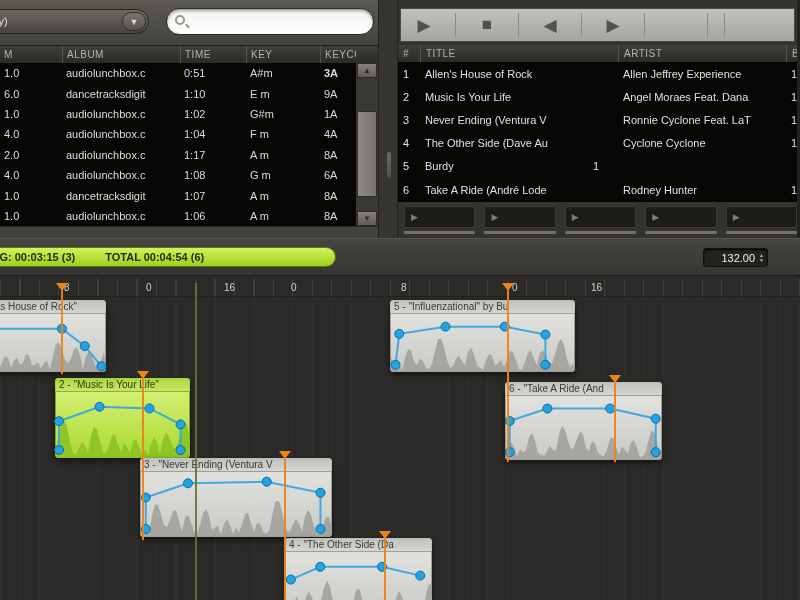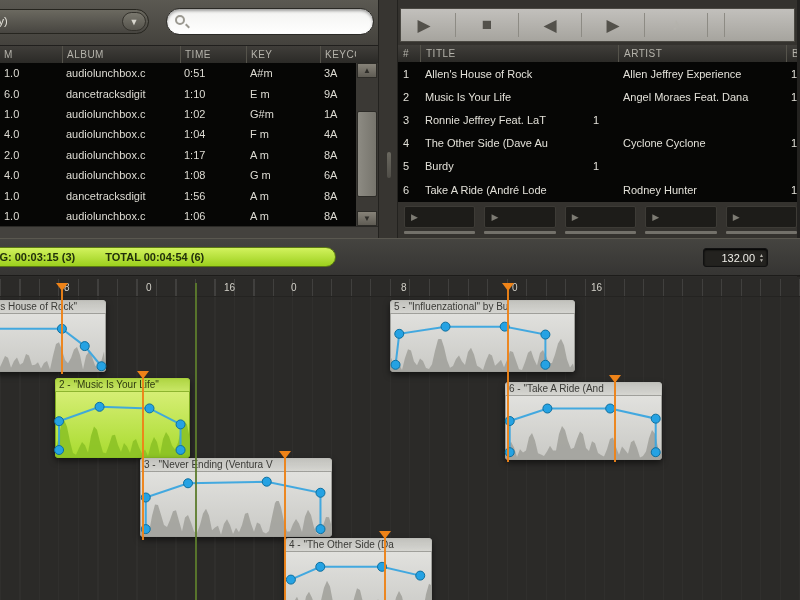--- a/index.html
+++ b/index.html
@@ -136,21 +136,21 @@
         <div class="hc" style="width: 66px;">TIME</div>
         <div class="hc" style="width: 74px;">KEY</div>
         <div class="hc" style="width: 36px;">KEYCODE</div>
       </div>
     <div class="lib-body" id="lib-body">
         <div class="lrow">
           <div class="c" style="width: 62px;">1.0</div>
           <div class="c" style="width: 118px;">audiolunchbox.c</div>
           <div class="c" style="width: 66px;">0:51</div>
           <div class="c" style="width: 74px;">A#m</div>
-          <div class="c" style="width: 36px;">3A</div>
+          <div class="c" style="width: 36px; font-weight: bold;">3A</div>
         </div>
         <div class="lrow">
           <div class="c" style="width: 62px;">6.0</div>
           <div class="c" style="width: 118px;">dancetracksdigit</div>
           <div class="c" style="width: 66px;">1:10</div>
           <div class="c" style="width: 74px;">E m</div>
           <div class="c" style="width: 36px;">9A</div>
         </div>
         <div class="lrow">
           <div class="c" style="width: 62px;">1.0</div>
@@ -176,21 +176,21 @@
         <div class="lrow">
           <div class="c" style="width: 62px;">4.0</div>
           <div class="c" style="width: 118px;">audiolunchbox.c</div>
           <div class="c" style="width: 66px;">1:08</div>
           <div class="c" style="width: 74px;">G m</div>
           <div class="c" style="width: 36px;">6A</div>
         </div>
         <div class="lrow">
           <div class="c" style="width: 62px;">1.0</div>
           <div class="c" style="width: 118px;">dancetracksdigit</div>
-          <div class="c" style="width: 66px;">1:56</div>
+          <div class="c" style="width: 66px;">1:07</div>
           <div class="c" style="width: 74px;">A m</div>
           <div class="c" style="width: 36px;">8A</div>
         </div>
         <div class="lrow">
           <div class="c" style="width: 62px;">1.0</div>
           <div class="c" style="width: 118px;">audiolunchbox.c</div>
           <div class="c" style="width: 66px;">1:06</div>
           <div class="c" style="width: 74px;">A m</div>
           <div class="c" style="width: 36px;">8A</div>
         </div>
@@ -235,21 +235,22 @@
           <div class="c" style="width: 11px;">1</div>
         </div>
         <div class="prow">
           <div class="c" style="width: 22px;">2</div>
           <div class="c" style="width: 198px;">Music Is Your Life</div>
           <div class="c" style="width: 168px;">Angel Moraes Feat. Dana</div>
           <div class="c" style="width: 11px;">1</div>
         </div>
         <div class="prow">
           <div class="c" style="width: 22px;">3</div>
-          <div class="c" style="width: 168px;">Ronnie Jeffrey Feat. LaT</div>
+          <div class="c" style="width: 198px;">Never Ending (Ventura V</div>
+          <div class="c" style="width: 168px;">Ronnie Cyclone Feat. LaT</div>
           <div class="c" style="width: 11px;">1</div>
         </div>
         <div class="prow">
           <div class="c" style="width: 22px;">4</div>
           <div class="c" style="width: 198px;">The Other Side (Dave Au</div>
           <div class="c" style="width: 168px;">Cyclone Cyclone</div>
           <div class="c" style="width: 11px;">1</div>
         </div>
         <div class="prow">
           <div class="c" style="width: 22px;">5</div>

